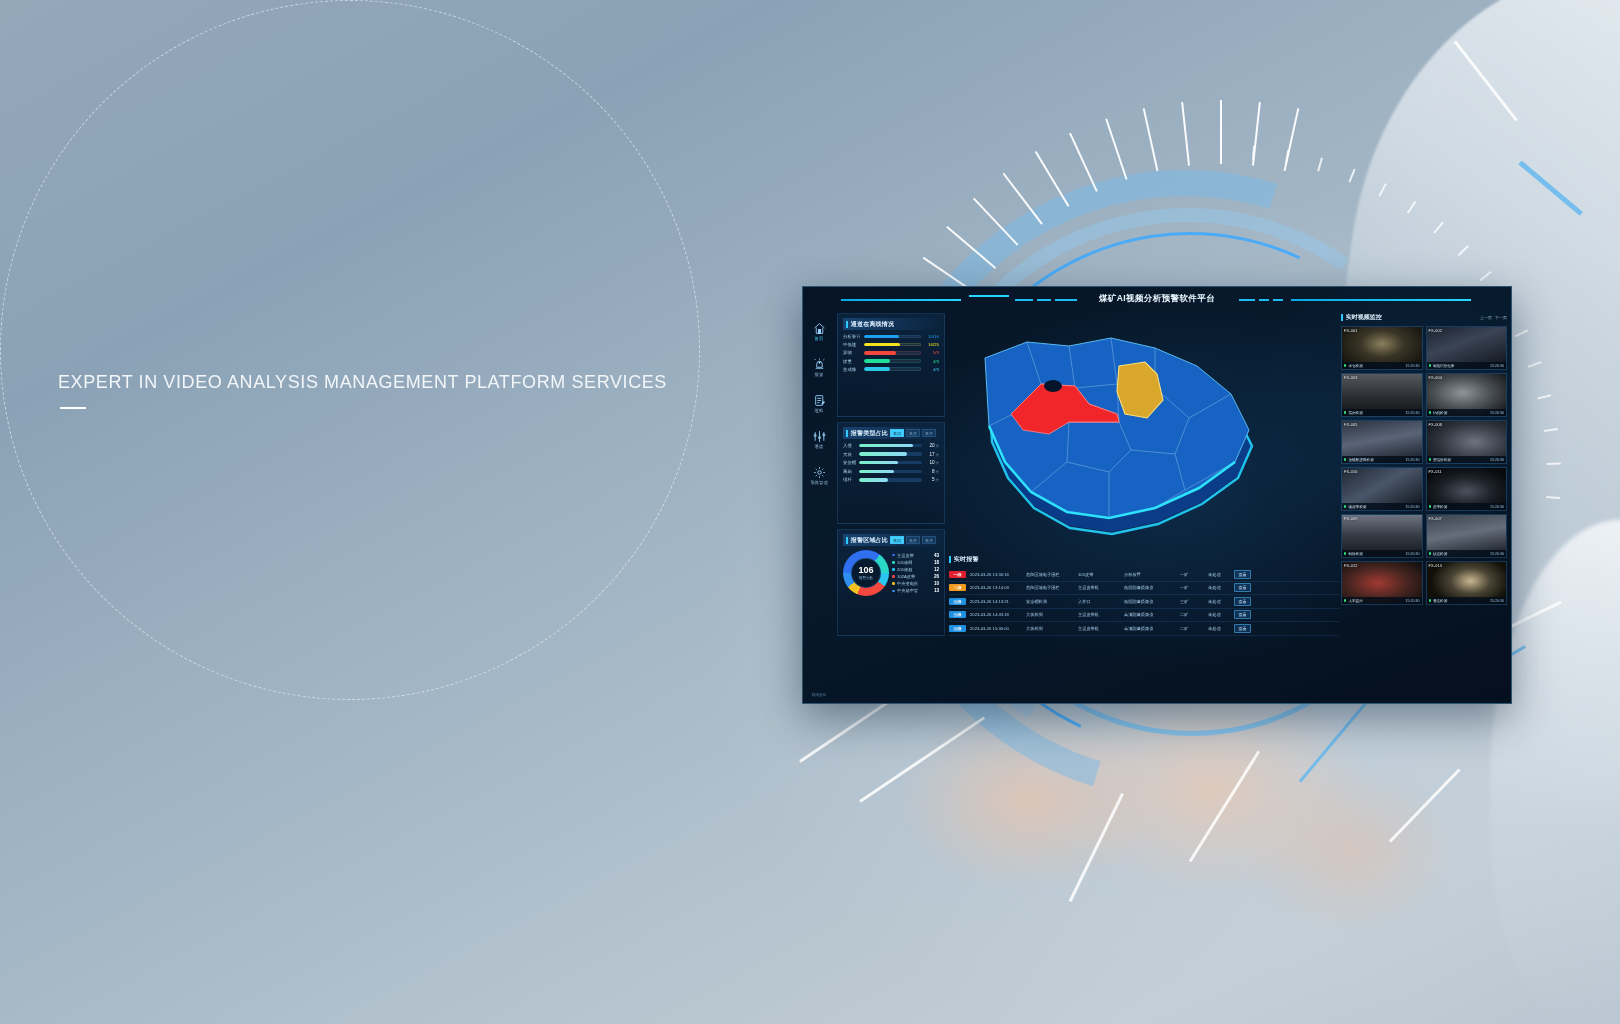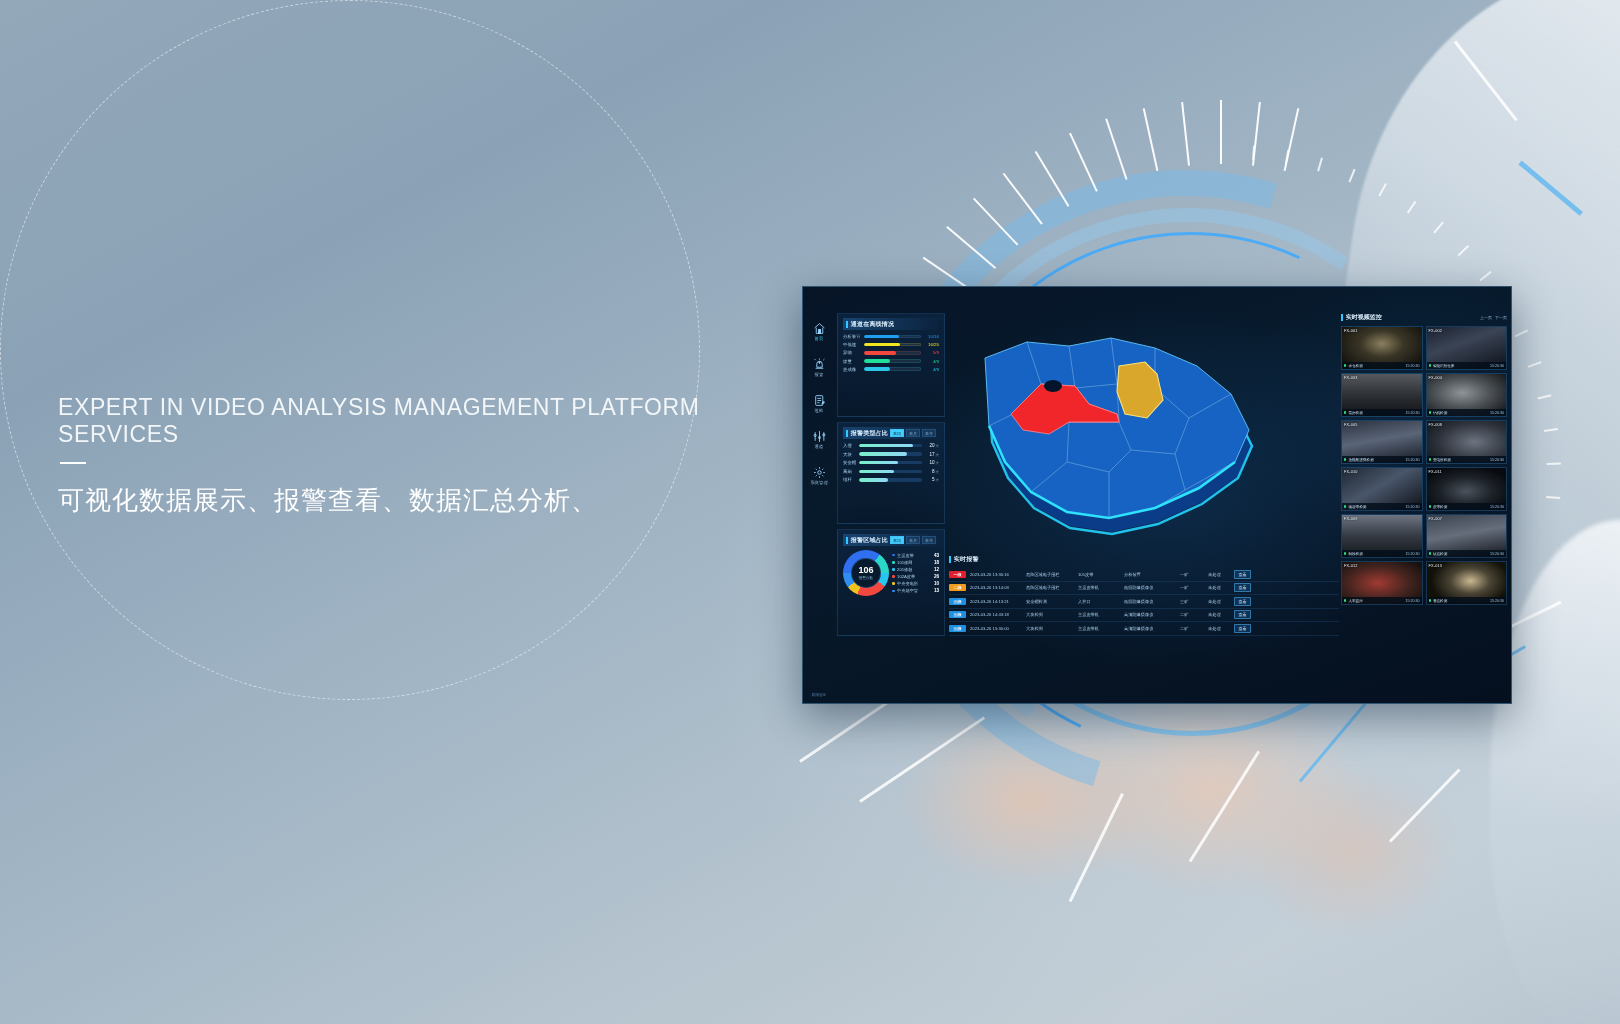--- a/index.html
+++ b/index.html
@@ -94,21 +94,21 @@
   .streak.thick { height: 5px; }
 
   
   #hero { position: absolute; left: 58px; top: 372px; width: 760px; z-index: 6; }
   #hero-title {
     font-size: 62px; font-weight: bold; color: #ffffff; letter-spacing: 2px;
     line-height: 1.05; white-space: nowrap;
     text-shadow: 0 1px 4px rgba(60,80,100,.25);
   }
   #hero-sub {
-    margin-top: 22px; font-size: 23px; color: #f2f6f9; letter-spacing: .6px;
+    font-size: 18px; color: #f2f6f9; letter-spacing: .6px;
     font-family: "Liberation Sans", sans-serif;
   }
   #hero-rule { width: 26px; height: 2px; background: #ffffff; margin: 14px 0 12px 2px; }
   .hero-line { font-size: 26px; color: #ffffff; line-height: 1.85; letter-spacing: 1px; }
 
   
   #screen {
     position: absolute; left: 802px; top: 286px; width: 710px; height: 418px;
     background: linear-gradient(160deg, #061426 0%, #071a2c 35%, #05101f 100%);
     border: 1px solid rgba(120,200,255,.35);
@@ -287,26 +287,37 @@
       <div class="streak blue " style="left: 1430px; top: 700px; width: 110px; transform: rotate(-30deg);"></div>
       <div class="streak  " style="left: 1480px; top: 640px; width: 90px; transform: rotate(-26deg);"></div>
       <div class="streak blue thick" style="left: 1520px; top: 160px; width: 80px; transform: rotate(40deg);"></div>
       <div class="streak  " style="left: 1455px; top: 40px; width: 100px; transform: rotate(52deg);"></div>
     </div>
 </div>
 
 <div id="hero">
   <div id="hero-sub">EXPERT IN VIDEO ANALYSIS MANAGEMENT PLATFORM SERVICES</div>
   <div id="hero-rule"></div>
-  <div class="hero-line">可视化数据展示、报警查看、数据汇总分析、</div>
 </div>
 
 <div id="screen">
   <div id="screen-map-bg"></div>
 
+  <div id="screen-header">
+    <div class="hdr-line" style="left:38px;top:12px;width:120px;"></div>
+    <div class="hdr-seg" style="left:166px;top:8px;width:40px;background:#29d6ff;"></div>
+    <div class="hdr-seg" style="left:212px;top:12px;width:18px;"></div>
+    <div class="hdr-seg" style="left:234px;top:12px;width:14px;"></div>
+    <div class="hdr-seg" style="left:252px;top:12px;width:22px;"></div>
+    <div class="hdr-seg" style="left:436px;top:12px;width:16px;"></div>
+    <div class="hdr-seg" style="left:456px;top:12px;width:10px;"></div>
+    <div class="hdr-seg" style="left:470px;top:12px;width:10px;"></div>
+    <div class="hdr-line" style="left:488px;top:12px;width:180px;"></div>
+    <div id="screen-title">煤矿AI视频分析预警软件平台</div>
+  </div>
 
   <div id="sidebar">
     <div class="side-item active">
       <svg class="side-ico" viewBox="0 0 24 24" fill="none" stroke="#9dd8ff" stroke-width="1.6">
         <path d="M3 11 L12 3 L21 11"></path>
           <path d="M6 10.5 V21 H18 V10.5"></path>
           <rect x="10" y="14" width="4" height="7" fill="#9dd8ff"></rect>
       </svg>
       <div class="side-lb">首页</div>
     </div>

